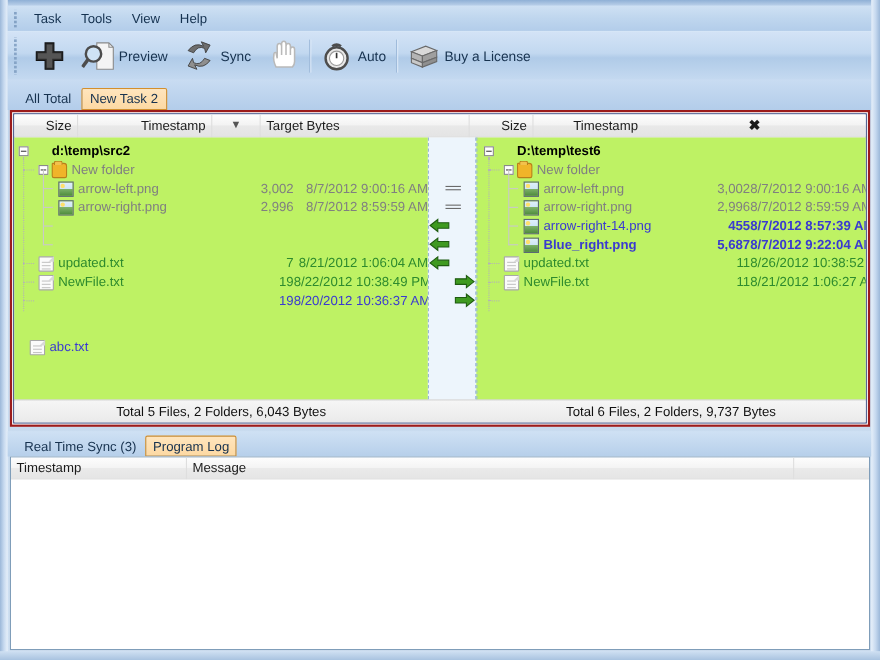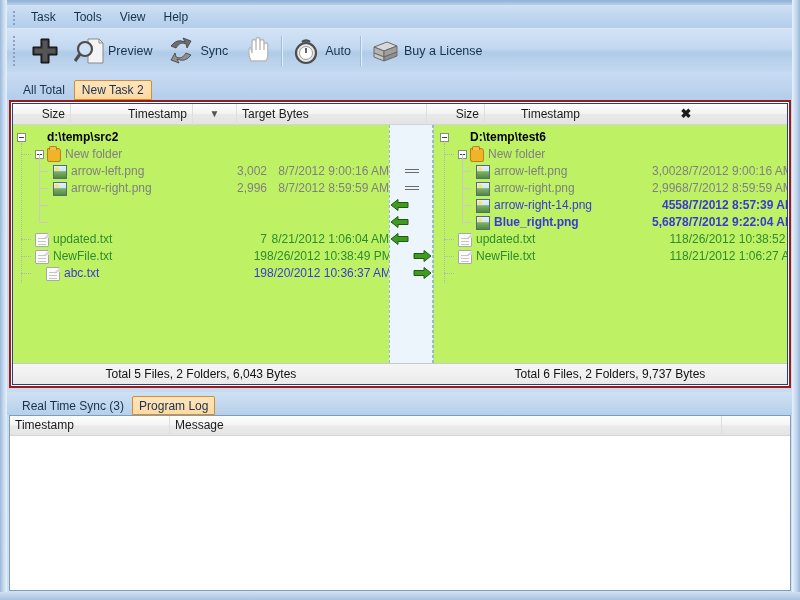--- a/index.html
+++ b/index.html
@@ -308,24 +308,24 @@
               </div>
               <div class="cell-size" style="left: 196px; width: 58px; color: rgb(46, 139, 46);">7</div>
               <div class="cell-ts" style="left: 254px; width: 122px; color: rgb(46, 139, 46);">8/21/2012 1:06:04 AM</div>
             </div>
             <div class="row" style="top: 123px;">
               <div class="cell-name" style="left: 22px;">
                 <span class="ico ico-txt"></span>
                 <span style="color: rgb(46, 139, 46);">NewFile.txt</span>
               </div>
               <div class="cell-size" style="left: 196px; width: 58px; color: rgb(46, 139, 46);">19</div>
-              <div class="cell-ts" style="left: 254px; width: 122px; color: rgb(46, 139, 46);">8/26/2012 10:38:49 PM</div>
+              <div class="cell-ts" style="left: 254px; width: 122px; color: rgb(46, 139, 46);">8/22/2012 10:38:49 PM</div>
             </div>
             <div class="row" style="top: 140px;">
-              <div class="cell-name" style="left: 33px;">
+              <div class="cell-name" style="left: 14px; margin-top: 42px;">
                 <span class="ico ico-txt"></span>
                 <span style="color: rgb(58, 58, 208);">abc.txt</span>
               </div>
               <div class="cell-size" style="left: 196px; width: 58px; color: rgb(58, 58, 208);">19</div>
               <div class="cell-ts" style="left: 254px; width: 122px; color: rgb(58, 58, 208);">8/20/2012 10:36:37 AM</div>
             </div>
             <div class="dash-v" style="left: 8px; top: 18px; height: 140px;"></div>
             <div class="dash-h" style="left: 8px; top: 29px; width: 10px;"></div>
             <div class="dash-h" style="left: 8px; top: 114px; width: 10px;"></div>
             <div class="dash-h" style="left: 8px; top: 131px; width: 10px;"></div>

